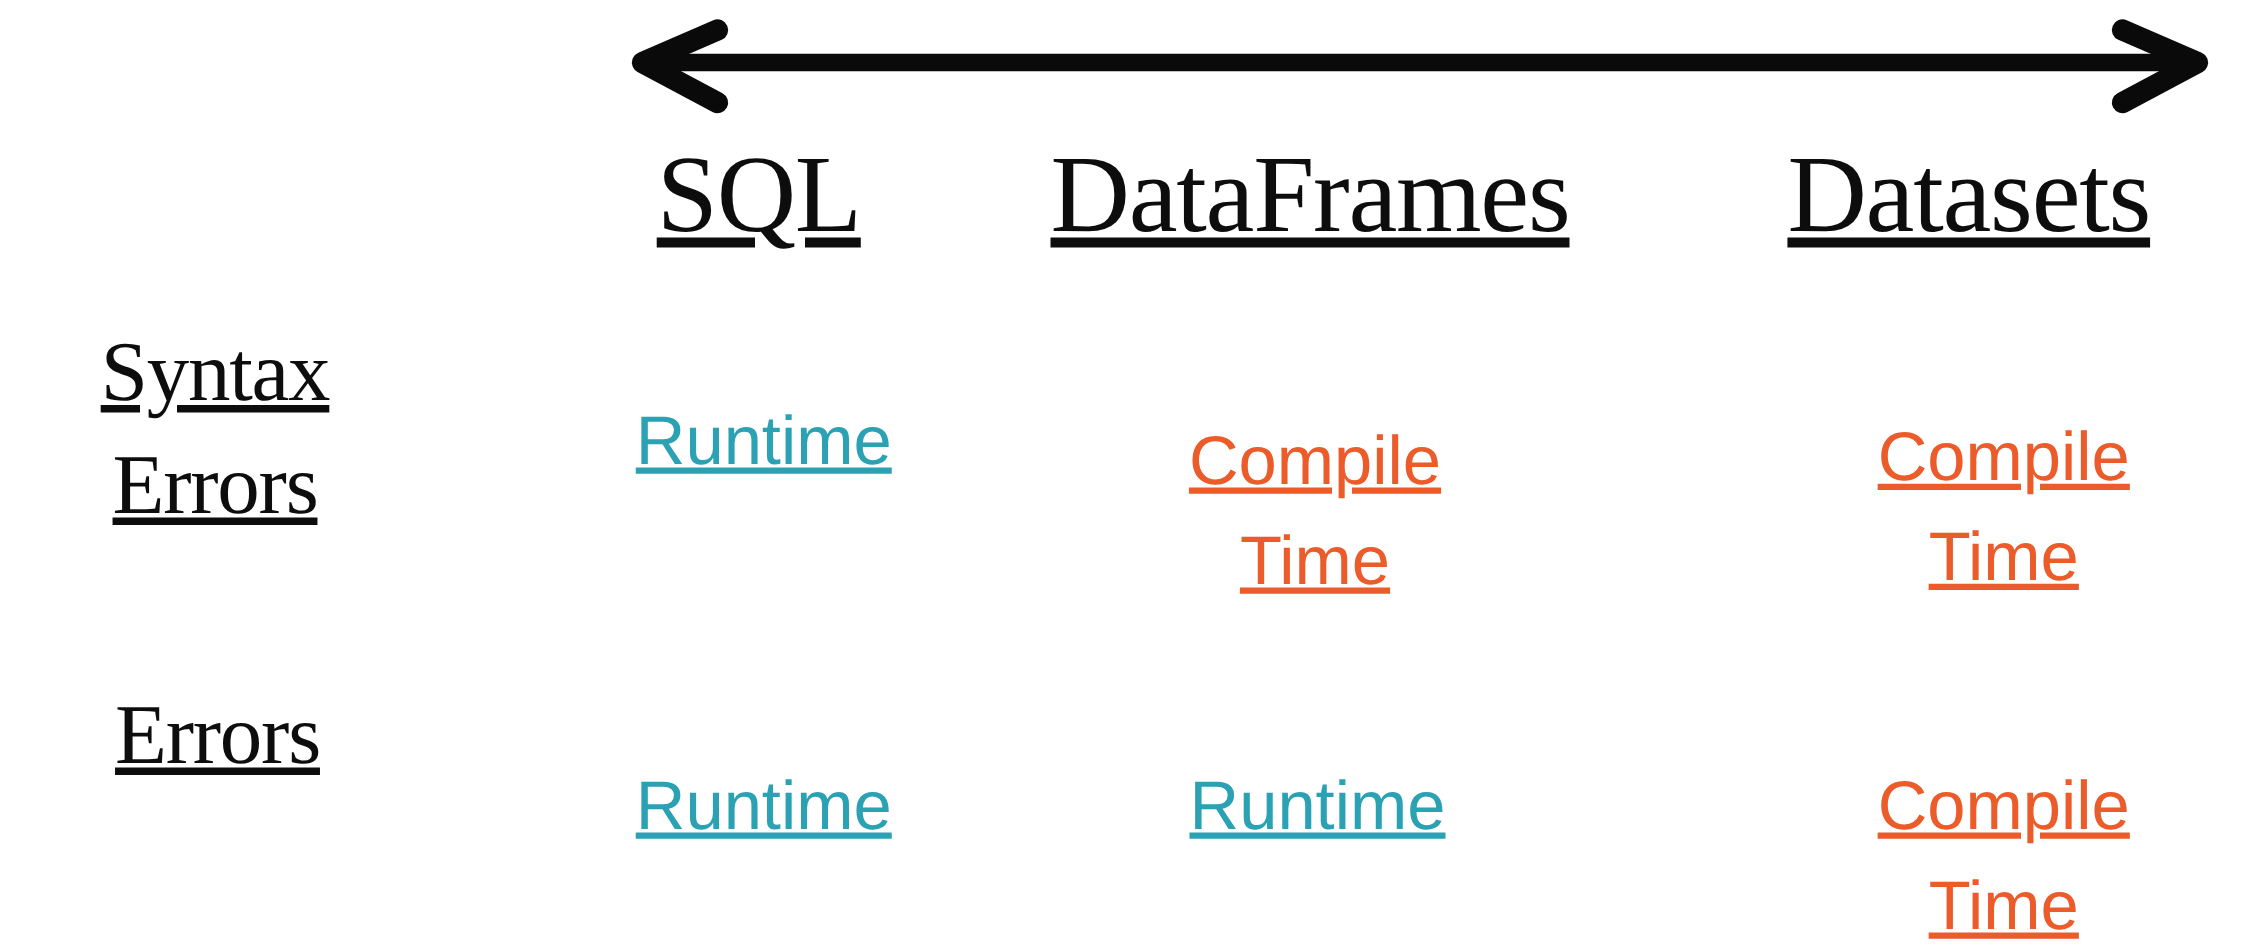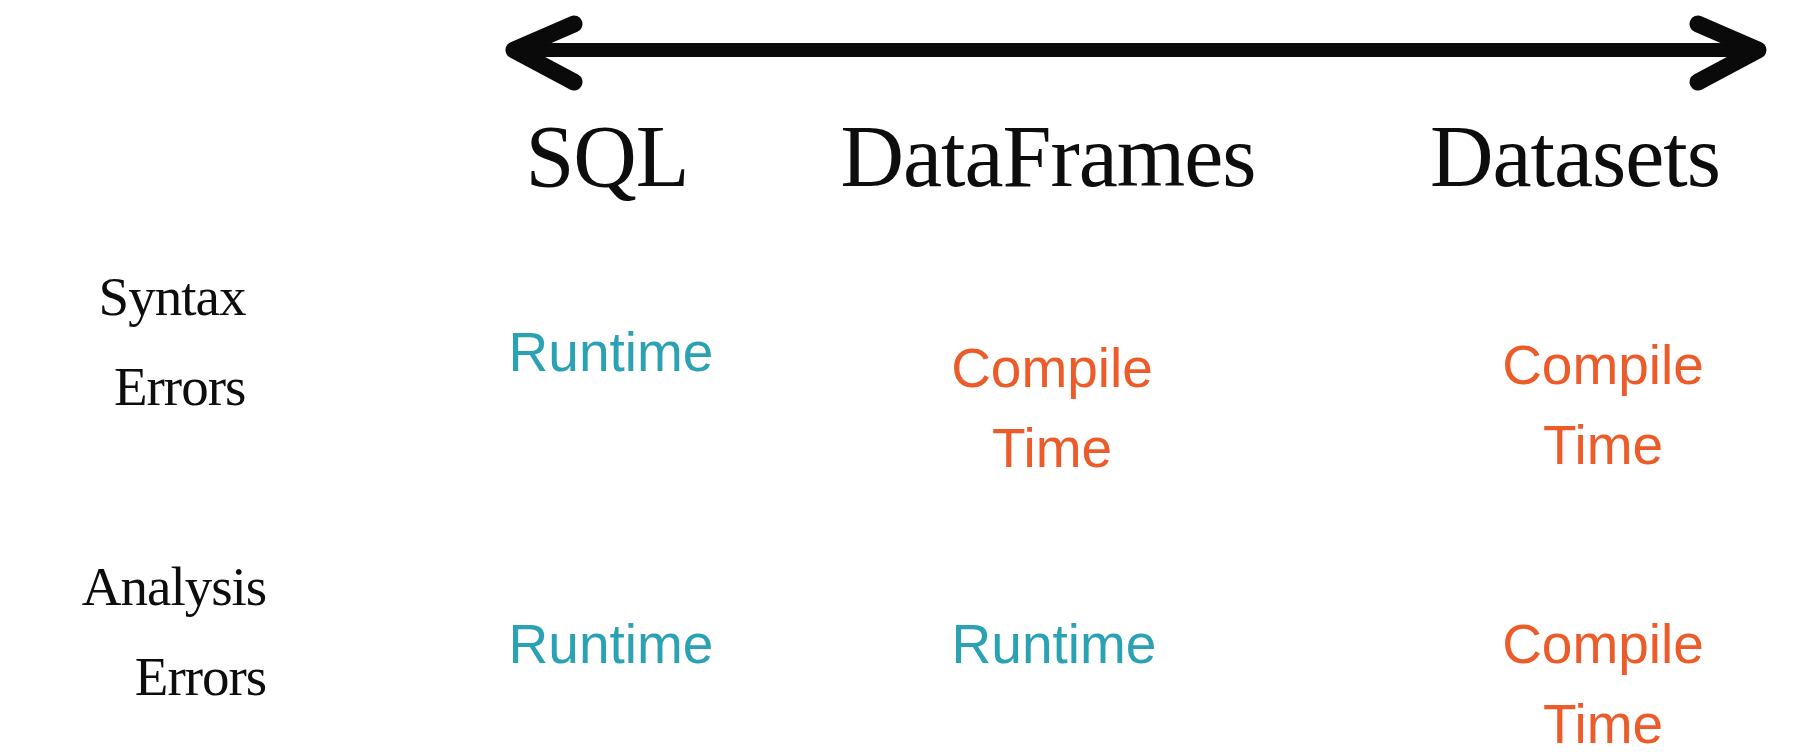--- a/index.html
+++ b/index.html
@@ -9,21 +9,21 @@
   }
   .stage {
     position: relative;
     width: 1804px;
     height: 756px;
     background: #ffffff;
     overflow: hidden;
     font-family: "Liberation Serif", "DejaVu Serif", serif;
     color: var(--ink, #0d0d0d);
   }
-  .abs { position: absolute; }
+  .abs { position: absolute; text-decoration: underline; }
   .center-x { transform: translateX(-50%); text-align: center; }
 
   
   .arrow-svg {
     position: absolute;
     left: 490px;
     top: 8px;
     width: 1290px;
     height: 90px;
   }
@@ -34,25 +34,24 @@
     line-height: 90px;
     white-space: nowrap;
     letter-spacing: -1px;
   }
   .hdr-sql  { left: 607px;  top: 112px; }
   .hdr-df   { left: 1048px; top: 112px; }
   .hdr-ds   { left: 1575px; top: 112px; }
 
   
   .row-label {
-    font-size: 55px;
+    font-size: 68px;
     line-height: 90px;
     white-space: nowrap;
     letter-spacing: -1px;
-    text-align: right;
   }
   .lbl-syntax   { left: 172px; top: 252px; }
   .lbl-analysis { left: 174px; top: 542px; }
 
   
   .cell {
     font-family: "Liberation Sans", "DejaVu Sans", sans-serif;
     font-weight: 300;
     font-size: 55px;
     line-height: 80px;
@@ -85,21 +84,20 @@
 
   <div class="abs center-x col-header hdr-sql">SQL</div>
   <div class="abs center-x col-header hdr-df">DataFrames</div>
   <div class="abs center-x col-header hdr-ds">Datasets</div>
 
   <div class="abs center-x row-label lbl-syntax">
     <span class="line">Syntax</span>
     <span class="line">Errors</span>
   </div>
   <div class="abs center-x row-label lbl-analysis">
-    <span class="line">Analysis</span>
     <span class="line">Errors</span>
   </div>
 
   <div class="abs center-x cell runtime c-r1-sql">
     <span class="line">Runtime</span>
   </div>
   <div class="abs center-x cell compile c-r1-df">
     <span class="line">Compile</span>
     <span class="line">Time</span>
   </div>

